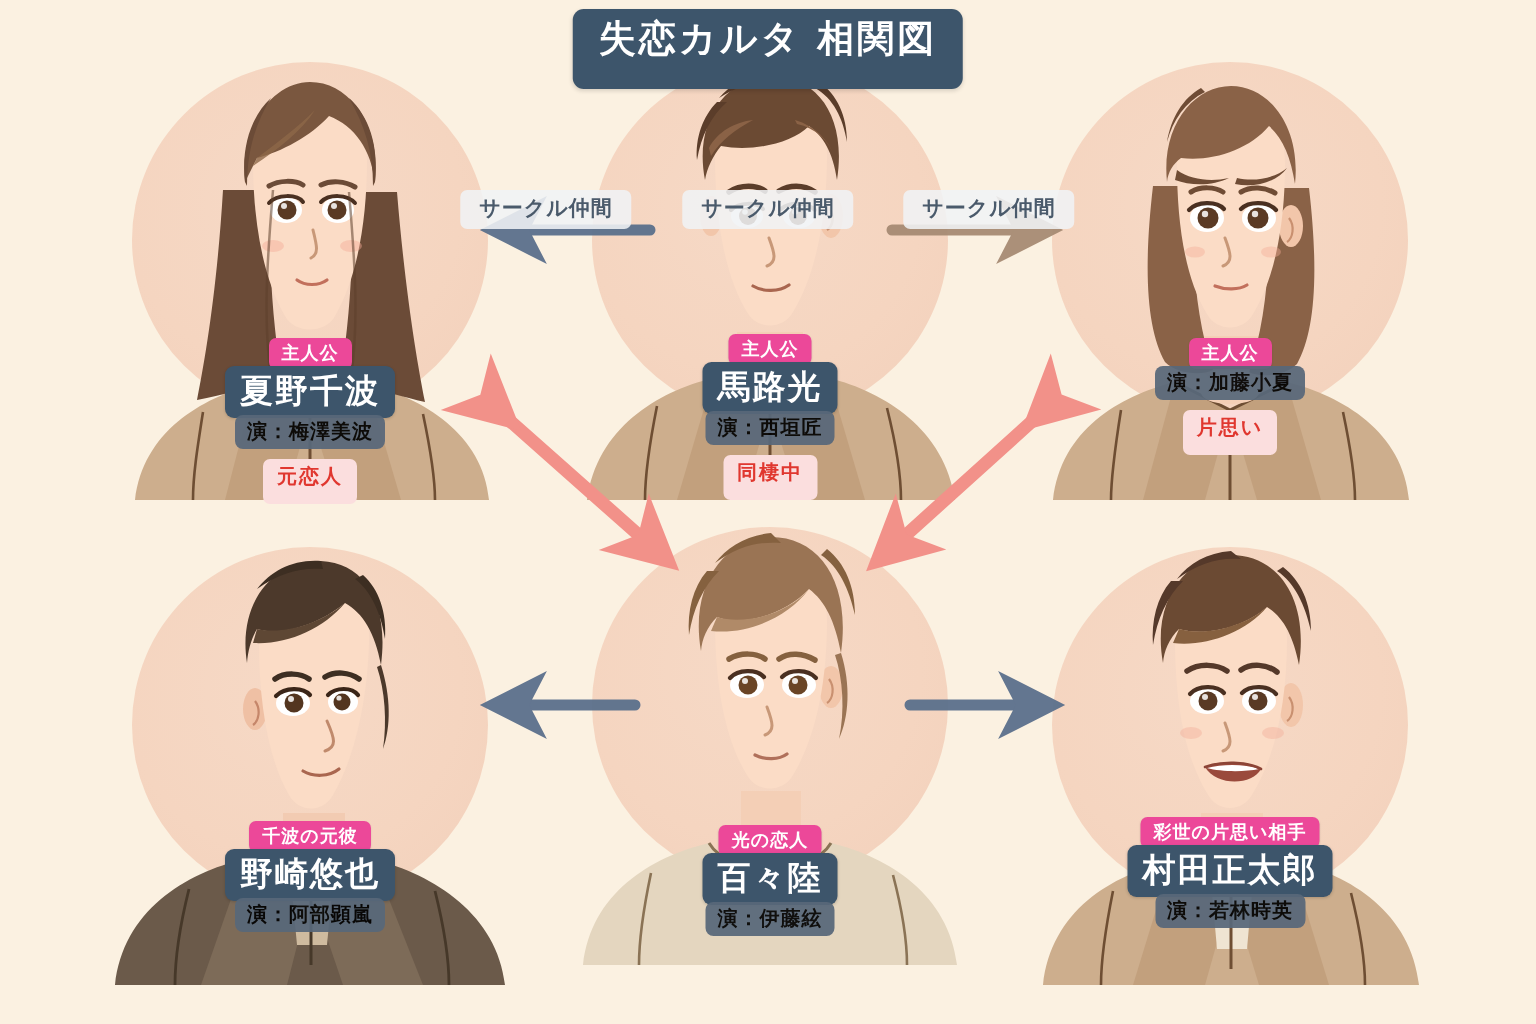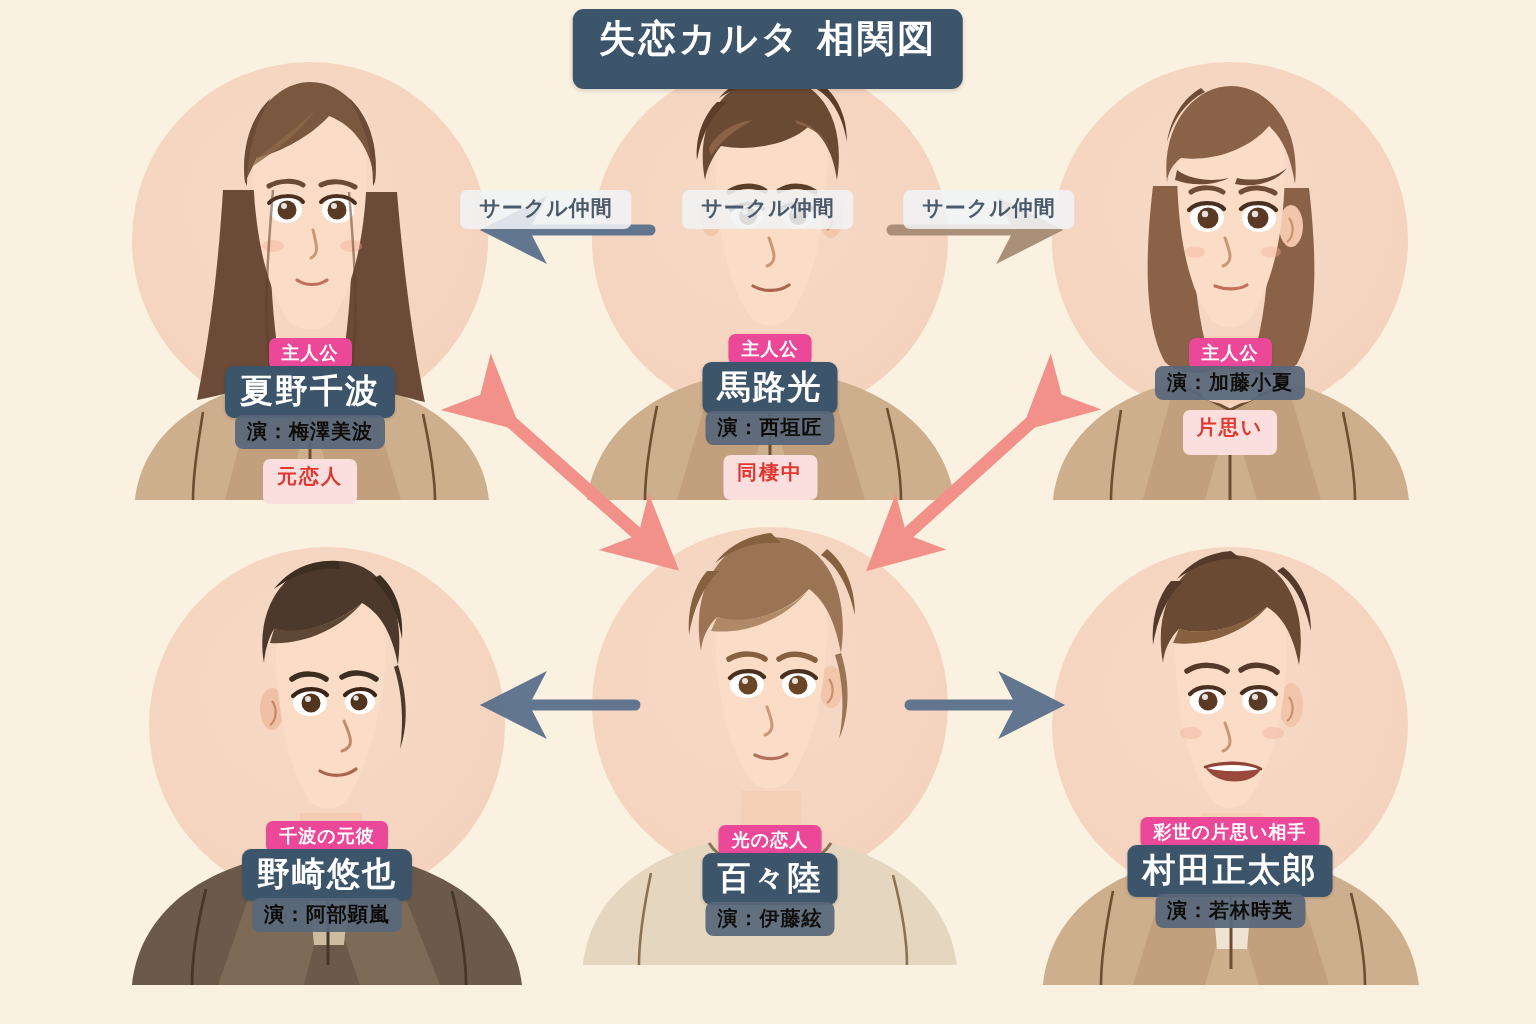--- a/index.html
+++ b/index.html
@@ -281,21 +281,21 @@
         <ellipse cx="246" cy="212" rx="10" ry="5.5" fill="#f3ab96" opacity=".42"></ellipse>
       </svg>
     </div>
     <div class="plate" style="top:298px;">
       <span class="role">主人公</span>
       <span class="actor">演：加藤小夏</span>
       <span class="status">片思い</span>
     </div>
   </div>
 
-  <div class="cell" style="left:122px;top:525px;">
+  <div class="cell" style="left:105px;top:525px;">
     <div class="disc"></div>
     <div class="portrait">
       <svg viewBox="0 0 410 460">
 
         <path d="M10,460 C18,386 80,348 140,334 L206,366 L268,334 C330,350 392,390 400,460 Z" fill="#6b5a4a"></path>
         <path d="M140,334 L206,366 L182,460 L96,460 Z" fill="#7d6b58"></path>
         <path d="M268,334 L206,366 L238,460 L318,460 Z" fill="#7d6b58"></path>
         <path d="M186,356 L206,366 L228,356 L222,420 L192,420 Z" fill="#cfbb9f"></path>
         <path d="M140,334 L206,366 L268,334" fill="none" stroke="#463829" stroke-width="3.2"></path>
         <path d="M206,366 L206,440" stroke="#463829" stroke-width="3" fill="none"></path>

